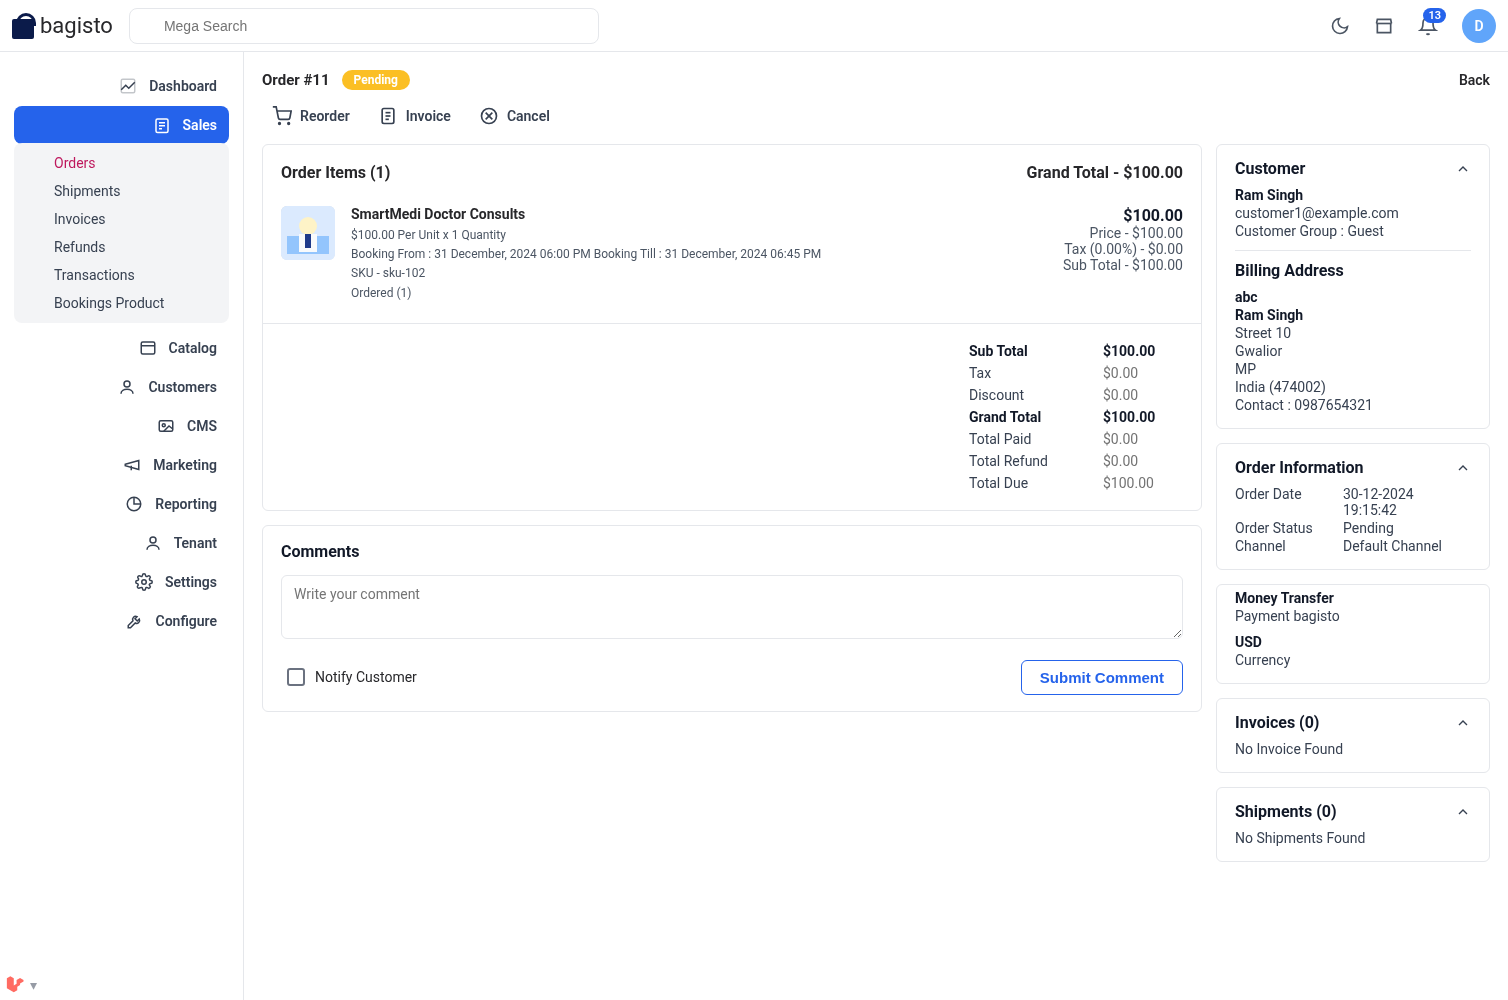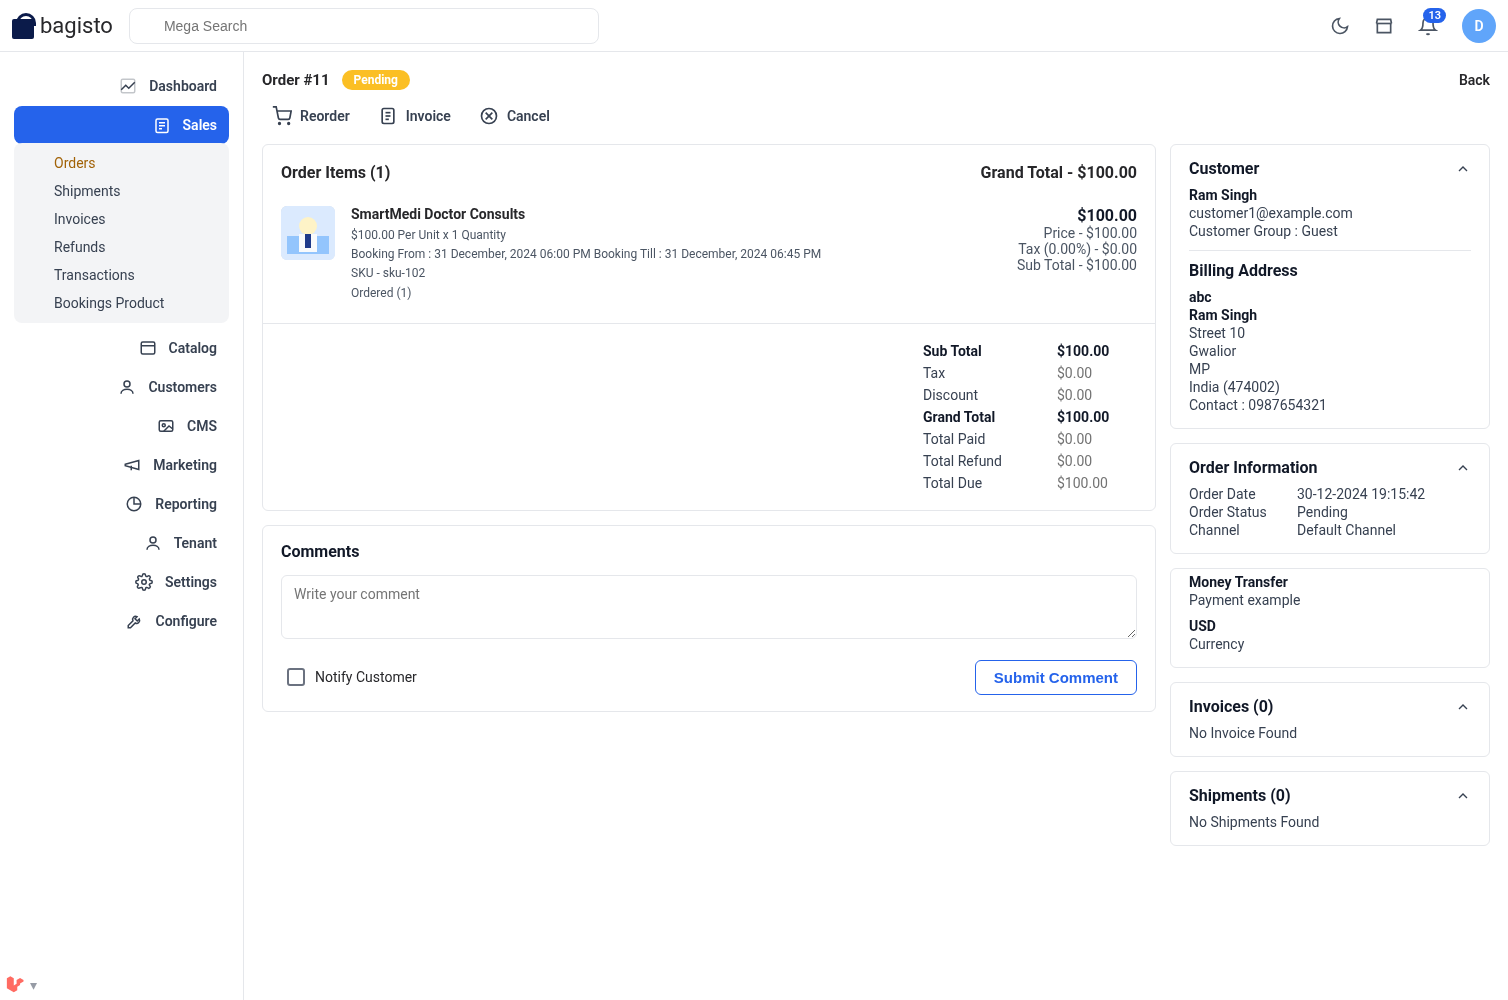--- a/index.html
+++ b/index.html
@@ -23,36 +23,36 @@
   
   .layout { display:flex; height: calc(1000px - 52px); overflow:hidden; }
   .sidebar { width:244px; border-right:1px solid #e5e7eb; padding:14px 10px; overflow-y:auto; position:relative; }
   .main { flex:1; padding: 18px 18px 28px 18px; overflow-y:auto; background:#fff; }
 
   .nav-item { display:flex; align-items:center; gap:12px; padding:10px 12px; border-radius:8px; color:#374151; font-weight:600; cursor:pointer; margin:1px 4px;justify-content:flex-end; }
   .nav-item.active { background:#2563eb; color:#fff; }
   .nav-icon { width:18px; height:18px; display:inline-flex; }
   .subnav { background:#f3f4f6; border-radius:8px; padding:6px 0 6px 0; margin: -2px 4px 6px 4px; }
   .sub-item { padding:6px 12px 6px 40px; font-size:14px; color:#374151; cursor:pointer; }
-  .sub-item.active { color:#a16207; }
+  .sub-item.active { color:#be185d; }
   .dev-toolbar { position:absolute; bottom:6px; left:6px; display:flex; align-items:center; gap:6px; opacity:.7; }
   .dev-toolbar svg { width:18px; height:18px; }
 
   
   .page-header { display:flex; align-items:center; gap:12px; }
   .page-title { font-size:15px; font-weight:700; }
   .pill { background:#fbbf24; color:#fff; padding:3px 12px; border-radius:999px; font-size:12px; font-weight:700; }
   .back { margin-left:auto; font-weight:600; cursor:pointer; }
 
   .actions { display:flex; gap:28px; margin: 16px 0 18px 10px; }
   .action { display:flex; align-items:center; gap:8px; color:#374151; font-weight:600; cursor:pointer; }
 
   .content-row { display:flex; gap:14px; align-items:flex-start; }
   .col-main { flex:1; display:flex; flex-direction:column; gap:14px; }
-  .col-side { width:320px; display:flex; flex-direction:column; gap:14px; }
+  .col-side { width:274px; display:flex; flex-direction:column; gap:14px; }
 
   .card { border:1px solid #e5e7eb; border-radius:6px; background:#fff; }
   .card-pad { padding:16px 18px; }
   .card-head { display:flex; align-items:center; justify-content:space-between; padding:14px 18px 4px; }
   .card-head-title { font-weight:700; font-size:16px; color:#111827; }
   .chev { color:#374151; }
 
   .items-head { display:flex; justify-content:space-between; padding:18px 18px 10px 18px; font-weight:700; font-size:16px; }
   .order-item { display:flex; gap:16px; padding: 14px 18px 20px; }
   .thumb { width:54px; height:54px; border-radius:6px; background:linear-gradient(135deg,#cbd5e1,#e2e8f0); display:flex; align-items:center; justify-content:center; overflow:hidden; }
@@ -399,21 +399,21 @@
           <div class="kv">
                 <span class="k">Channel</span>
                 <span class="v">Default Channel</span>
               </div>
         </div>
       </div>
 
       <div class="card">
         <div class="info-list">
           <div class="info-line info-bold">Money Transfer</div>
-          <div class="info-line">Payment example</div>
+          <div class="info-line">Payment bagisto</div>
           <div style="height:8px"></div>
           <div class="info-line info-bold">USD</div>
           <div class="info-line">Currency</div>
         </div>
       </div>
 
       <div class="card">
         <div class="card-head">
           <span class="card-head-title">Invoices (0)</span>
           <span class="chev">

